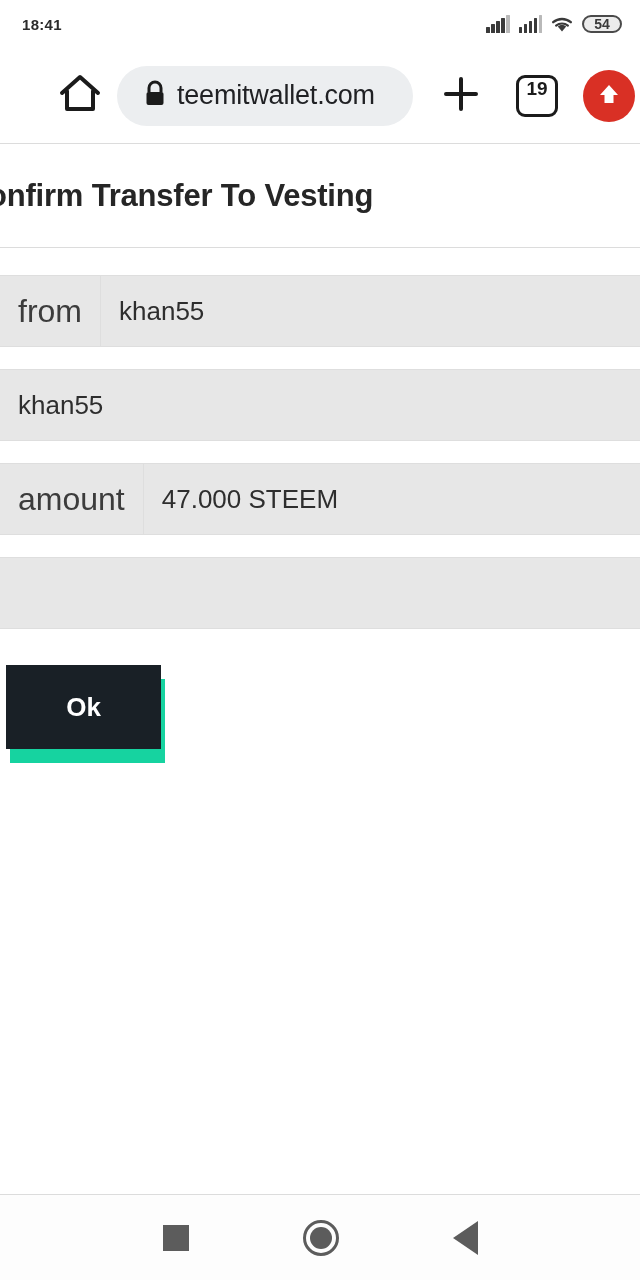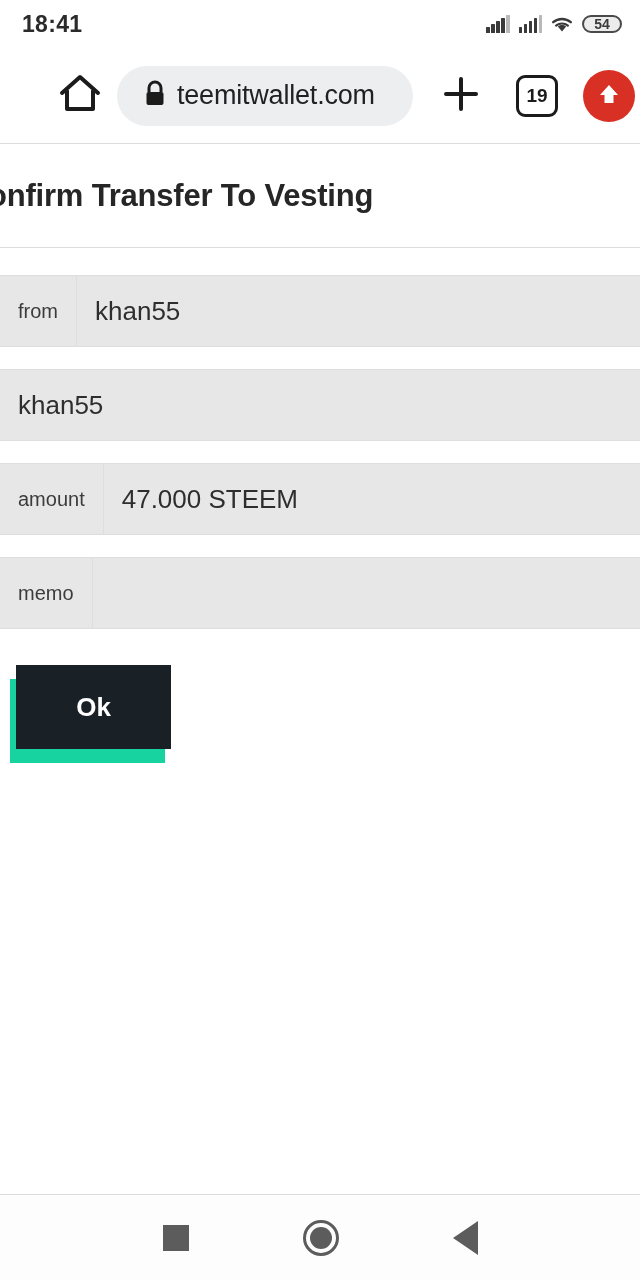--- a/index.html
+++ b/index.html
@@ -11,21 +11,21 @@
   }
   .phone{ position:relative; width:640px; height:1280px; background:#fff; }
 
   
   .statusbar{
     position:absolute; left:0; top:0; width:640px; height:48px;
     display:flex; align-items:center; justify-content:space-between;
     padding:0 18px 0 22px; background:#ffffff;
   }
   .status-time{
-    font-size:23px; font-weight:bold; color:#2b2b2b; letter-spacing:.3px;
+    font-size:15px; font-weight:bold; color:#2b2b2b; letter-spacing:.3px;
   }
   .status-icons{ display:flex; align-items:center; gap:9px; }
   .sig{ display:flex; align-items:flex-end; gap:1.5px; height:18px; }
   .sig i{ display:block; width:3.5px; background:#3a3a3a; border-radius:.5px; }
   .sig i:nth-child(1){ height:6px; }
   .sig i:nth-child(2){ height:9px; }
   .sig i:nth-child(3){ height:12px; }
   .sig i:nth-child(4){ height:15px; }
   .sig i:nth-child(5){ height:18px; background:#b9b9b9; }
   .wifi{ position:relative; width:22px; height:18px; }
@@ -60,21 +60,21 @@
   .plus-btn{
     width:60px; height:60px; margin-left:18px;
     display:flex; align-items:center; justify-content:center;
   }
   .tabs-btn{
     width:56px; height:56px; margin-left:18px;
     display:flex; align-items:center; justify-content:center;
   }
   .tabs-box{
     width:42px; height:42px; border:3.5px solid #1b1b1b; border-radius:9px;
-    display:flex; align-items:center; justify-content:center;
+    display:flex; justify-content:center;
     font-size:19px; font-weight:bold; color:#1b1b1b;
   }
   .upload-btn{
     width:52px; height:52px; margin-left:18px; border-radius:50%;
     background:#d93025; display:flex; align-items:center; justify-content:center;
   }
 
   
   .page{
     position:absolute; left:0; top:143px; width:640px; height:1051px;
@@ -90,36 +90,36 @@
   }
 
   .table{ margin-top:27px; width:100%; }
   .trow{
     display:flex; align-items:stretch; width:820px;
     margin-bottom:22px; height:72px;
   }
   .tlabel{
     background:#e7e7e7; border:1px solid #dedede; border-left:none;
     display:flex; align-items:center;
-    padding:12px 18px; font-size:20px; color:#3c3c3c; white-space:nowrap;
+    padding:12px 18px; font-size:32px; color:#3c3c3c; white-space:nowrap;
   }
   .tvalue{
     background:#e7e7e7; border:1px solid #dedede; border-left:none;
     flex:1; display:flex; align-items:center;
     padding:0 18px; font-size:26px; color:#2e2e2e; white-space:nowrap;
   }
 
   
   .okwrap{ position:relative; margin-top:36px; width:170px; height:105px; }
   .ok-shadow{
     position:absolute; left:10px; top:14px;
     width:155px; height:84px; background:#16d3a0;
   }
   .ok-btn{
-    position:absolute; left:16px; top:0;
+    position:absolute; left:6px; top:0;
     width:155px; height:84px; background:#192026;
     display:flex; align-items:center; justify-content:center;
     color:#ffffff; font-size:26px; font-weight:bold;
   }
 
   
   .navbar{
     position:absolute; left:0; bottom:0; width:640px; height:86px;
     background:#fdfdfd; border-top:1px solid #dcdcdc;
     display:flex; align-items:center; justify-content:center; gap:114px;
@@ -229,21 +229,20 @@
       <div class="trow">
         <div class="tvalue">khan55</div>
       </div>
 
       <div class="trow">
         <div class="tlabel">amount</div>
         <div class="tvalue">47.000 STEEM</div>
       </div>
 
       <div class="trow">
-        <div class="tlabel">memo</div>
         <div class="tvalue"></div>
       </div>
 
     </div>
 
     <div class="okwrap">
       <div class="ok-shadow"></div>
       <div class="ok-btn">Ok</div>
     </div>
   </div>

